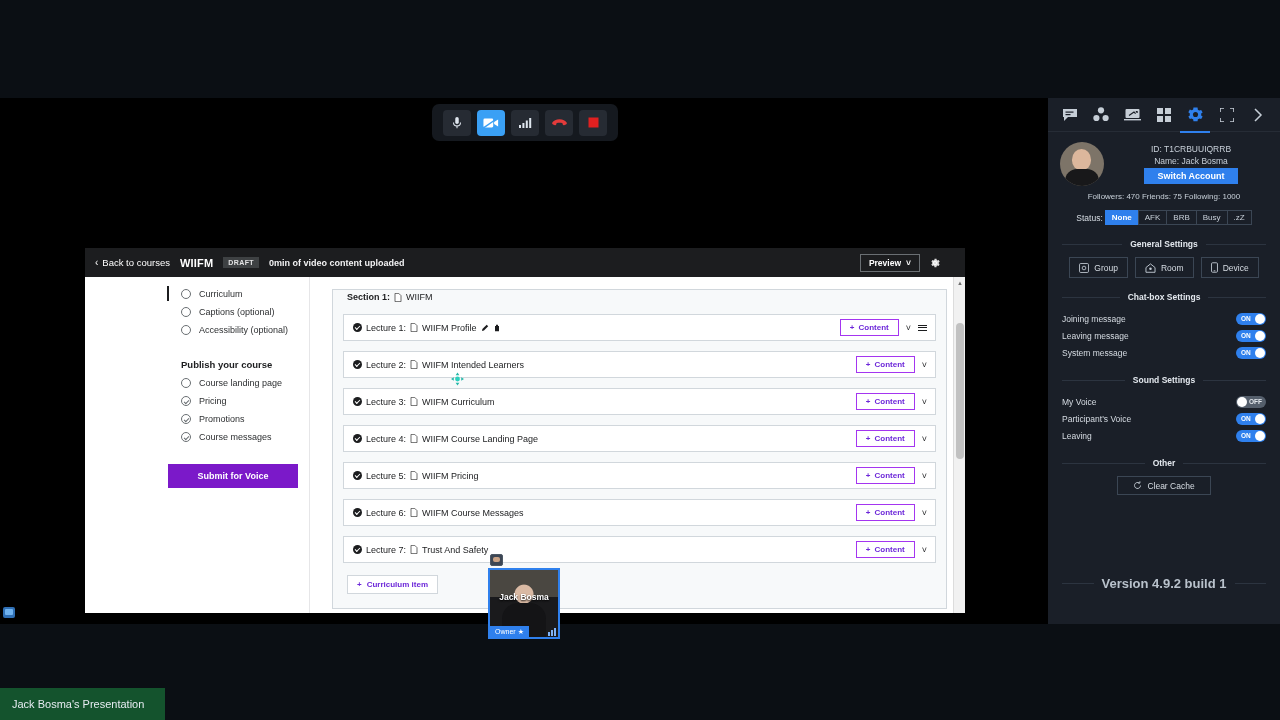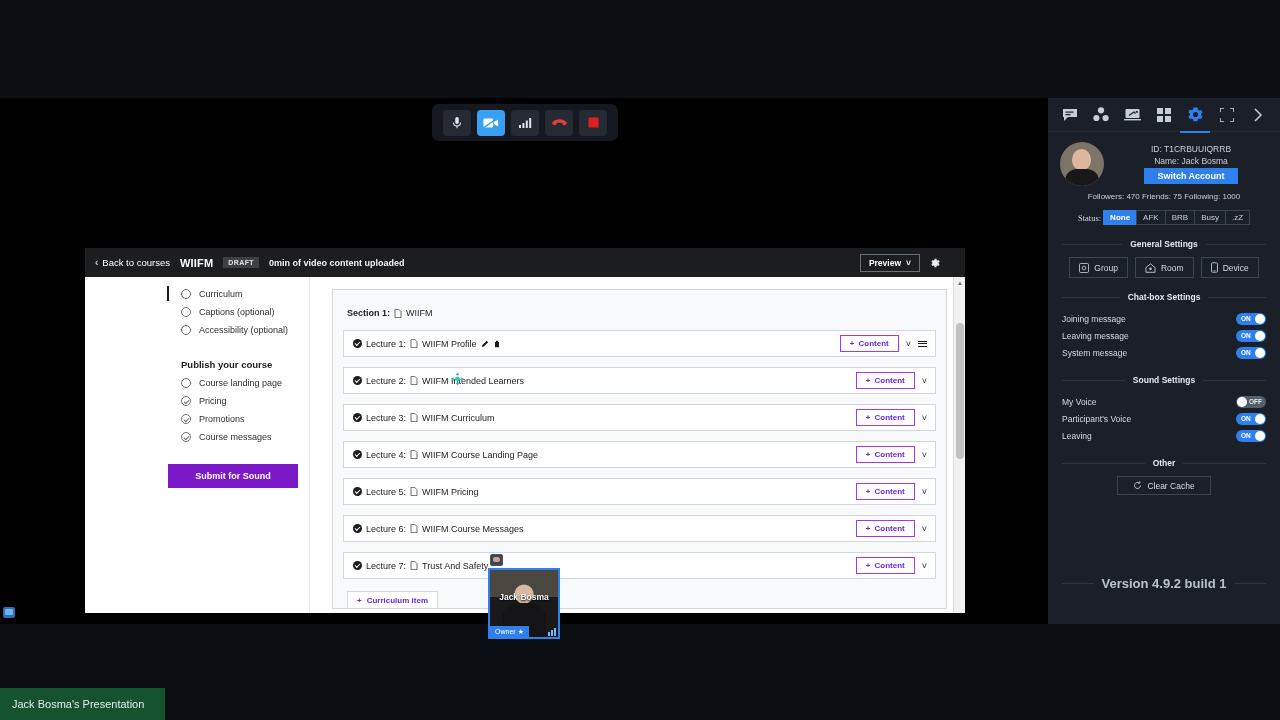--- a/index.html
+++ b/index.html
@@ -97,21 +97,21 @@
   .submit-btn {
     margin: 18px 0 0 83px; width: 130px; height: 24px;
     background: #6a1b9a; background: #7b19c9; color: #fff;
     font-size: 9px; font-weight: bold; border: none; cursor: pointer;
     display: flex; align-items: center; justify-content: center;
   }
 
   
   .cur-col { flex: 1 1 auto; padding: 12px 18px 0 22px; position: relative; }
   .cur-panel {
-    background: #f7f9fa; border: 1px solid #d1d7dc; padding: 16px 10px 12px 10px;
+    background: #f7f9fa; border: 1px solid #d1d7dc; padding: 0 10px 12px 10px;
     height: 320px; overflow: hidden;
   }
   .section-head {
     font-size: 9px; color: #1c1d1f; display: flex; align-items: center; gap: 4px;
     margin: 2px 0 12px 4px;
   }
   .section-head b { font-weight: bold; }
   .lecture-row {
     background: #fff; border: 1px solid #d1d7dc;
     height: 27px; margin-bottom: 10px;
@@ -225,21 +225,21 @@
   .prof-line { font-size: 8.5px; color: #c8d0d9; margin-bottom: 2px; }
   .switch-acct {
     background: #2f80ed; color: #fff; font-size: 9px; font-weight: bold;
     padding: 3px 0; width: 94px; margin: 2px auto 0 auto; text-align: center; cursor: pointer;
   }
   .stats { text-align: center; font-size: 8px; color: #c8d0d9; margin-top: 6px; }
   .status-row {
     display: flex; align-items: center; justify-content: center; gap: 0;
     margin-top: 9px; font-size: 8.5px;
   }
-  .status-row .lbl { margin-right: 2px; color: #d6dce3; font-family: Liberation Serif, serif; }
+  .status-row .lbl { margin-right: 2px; color: #d6dce3; }
   .seg {
     border: 1px solid #3b4654; border-right: none; padding: 2px 6px; color: #c8d0d9; cursor: pointer; font-size: 8px;
   }
   .seg:last-child { border-right: 1px solid #3b4654; }
   .seg.on { background: #2f80ed; color: #fff; border-color: #2f80ed; font-weight: bold; }
   .sect-title {
     display: flex; align-items: center; gap: 8px; margin: 14px 14px 8px 14px;
     font-size: 8.5px; font-weight: bold; color: #e3e8ee; white-space: nowrap;
   }
   .sect-title::before, .sect-title::after { content: ""; flex: 1 1 auto; height: 1px; background: #2c3440; }
@@ -346,21 +346,21 @@
           </div>
           <div class="nav-item">
             <span class="radio done"></span>
             <span>Promotions</span>
           </div>
           <div class="nav-item">
             <span class="radio done"></span>
             <span>Course messages</span>
           </div>
 
-          <button class="submit-btn">Submit for Sound</button>
+          <button class="submit-btn">Submit for Voice</button>
         </div>
 
         <div class="cur-col">
           <div class="cur-panel">
 
             <div class="section-head">
               <b>Section 1:</b>
               <svg class="doc-ico" viewBox="0 0 10 12">
                 <path d="M1 .5h5L9 3.5v8h-8z" fill="#fff" stroke="#3b3b3b" stroke-width="1"></path>
               </svg>

